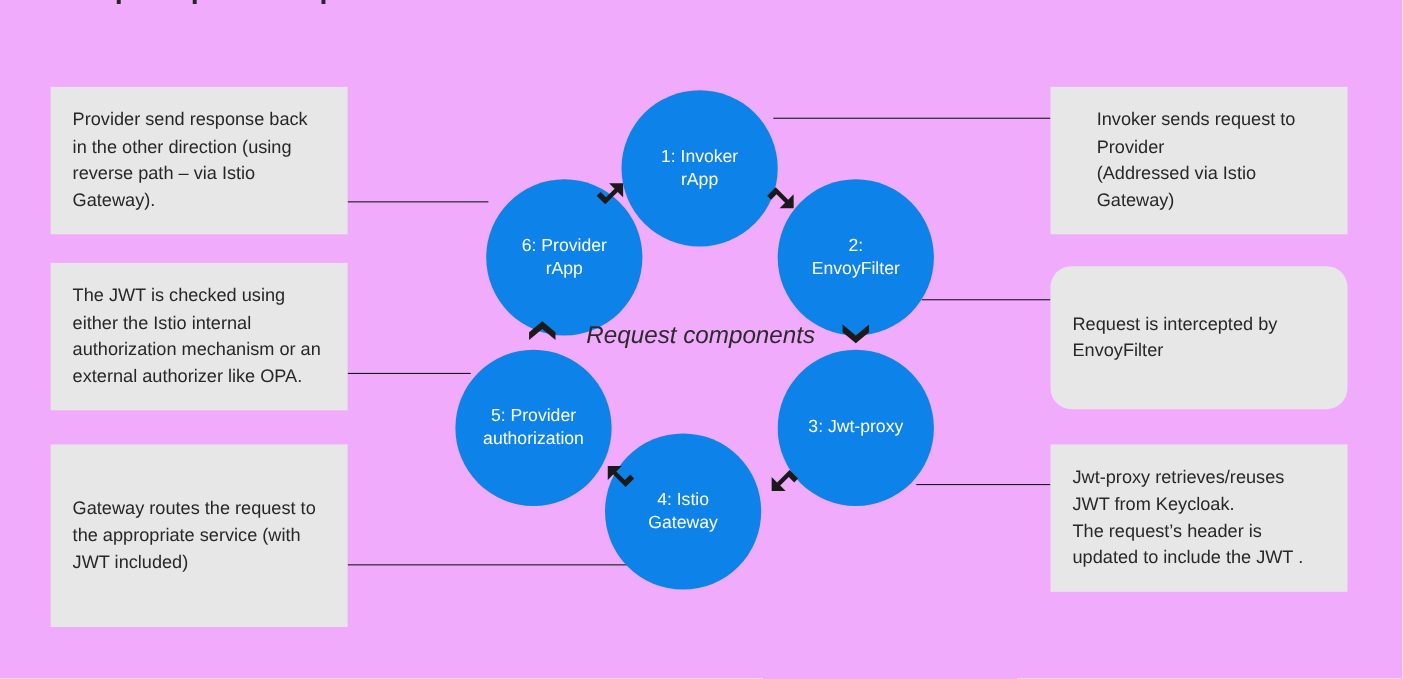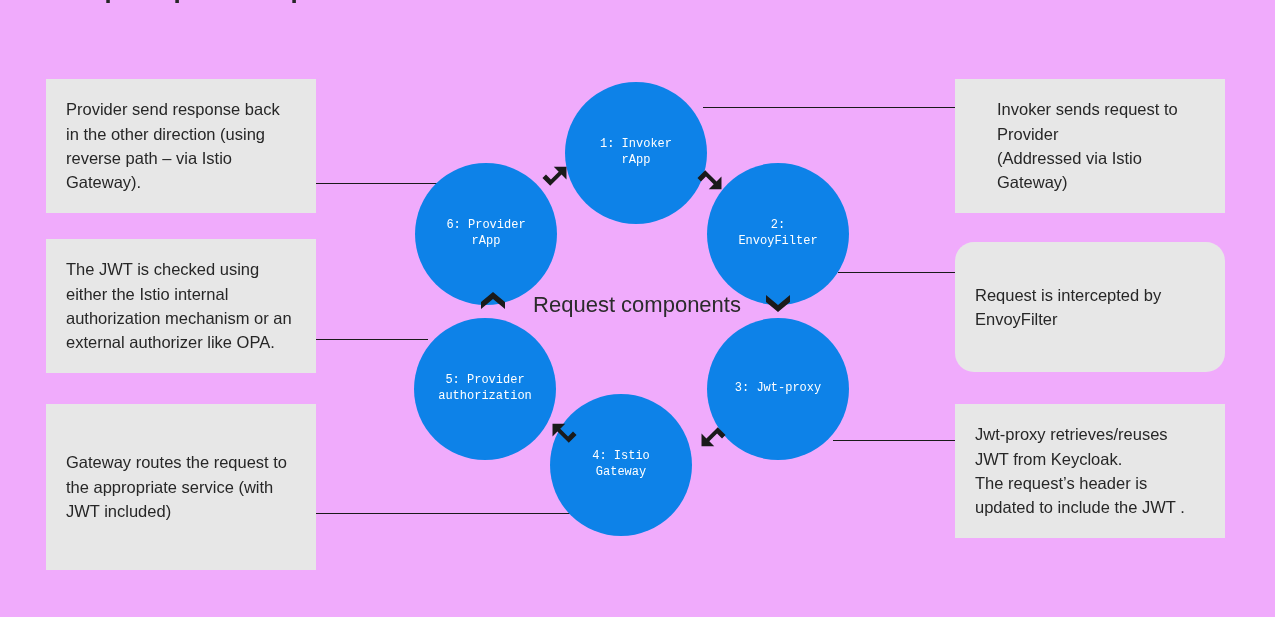--- a/index.html
+++ b/index.html
@@ -61,45 +61,45 @@
   
   .node {
     position: absolute;
     border-radius: 50%;
     background: #0d82e8;
     color: #ffffff;
     display: flex;
     align-items: center;
     justify-content: center;
     text-align: center;
-    font-size: 12px;
+    font-size: 16px;
     line-height: 1.32;
     white-space: pre-line;
     padding: 4px;
-    font-family: Liberation Mono, monospace;
   }
 
   
   .n1 { left: 565px; top: 82px;  width: 142px; height: 142px; }  
   .n2 { left: 707px; top: 163px; width: 142px; height: 142px; }  
   .n3 { left: 707px; top: 318px; width: 142px; height: 142px; }  
   .n4 { left: 550px; top: 394px; width: 142px; height: 142px; }  
   .n5 { left: 414px; top: 318px; width: 142px; height: 142px; }  
-  .n6 { left: 415px; top: 163px; width: 142px; height: 142px; text-align: center; }  
+  .n6 { left: 442px; top: 163px; width: 142px; height: 142px; text-align: center; }  
 
   
   .center-label {
     position: absolute;
     left: 527px;
     top: 292px;
     width: 220px;
     text-align: center;
     font-size: 22px;
     color: #2b2b2b;
     white-space: nowrap;
+    font-style: italic;
   }
 
   
   .arrow { position: absolute; }
   .arrow svg { display: block; overflow: visible; }
 
   .a12 { left: 700px; top: 163px; }   
   .a23 { left: 764px; top: 292px; }   
   .a34 { left: 697px; top: 420px; }   
   .a45 { left: 548px; top: 420px; }   

